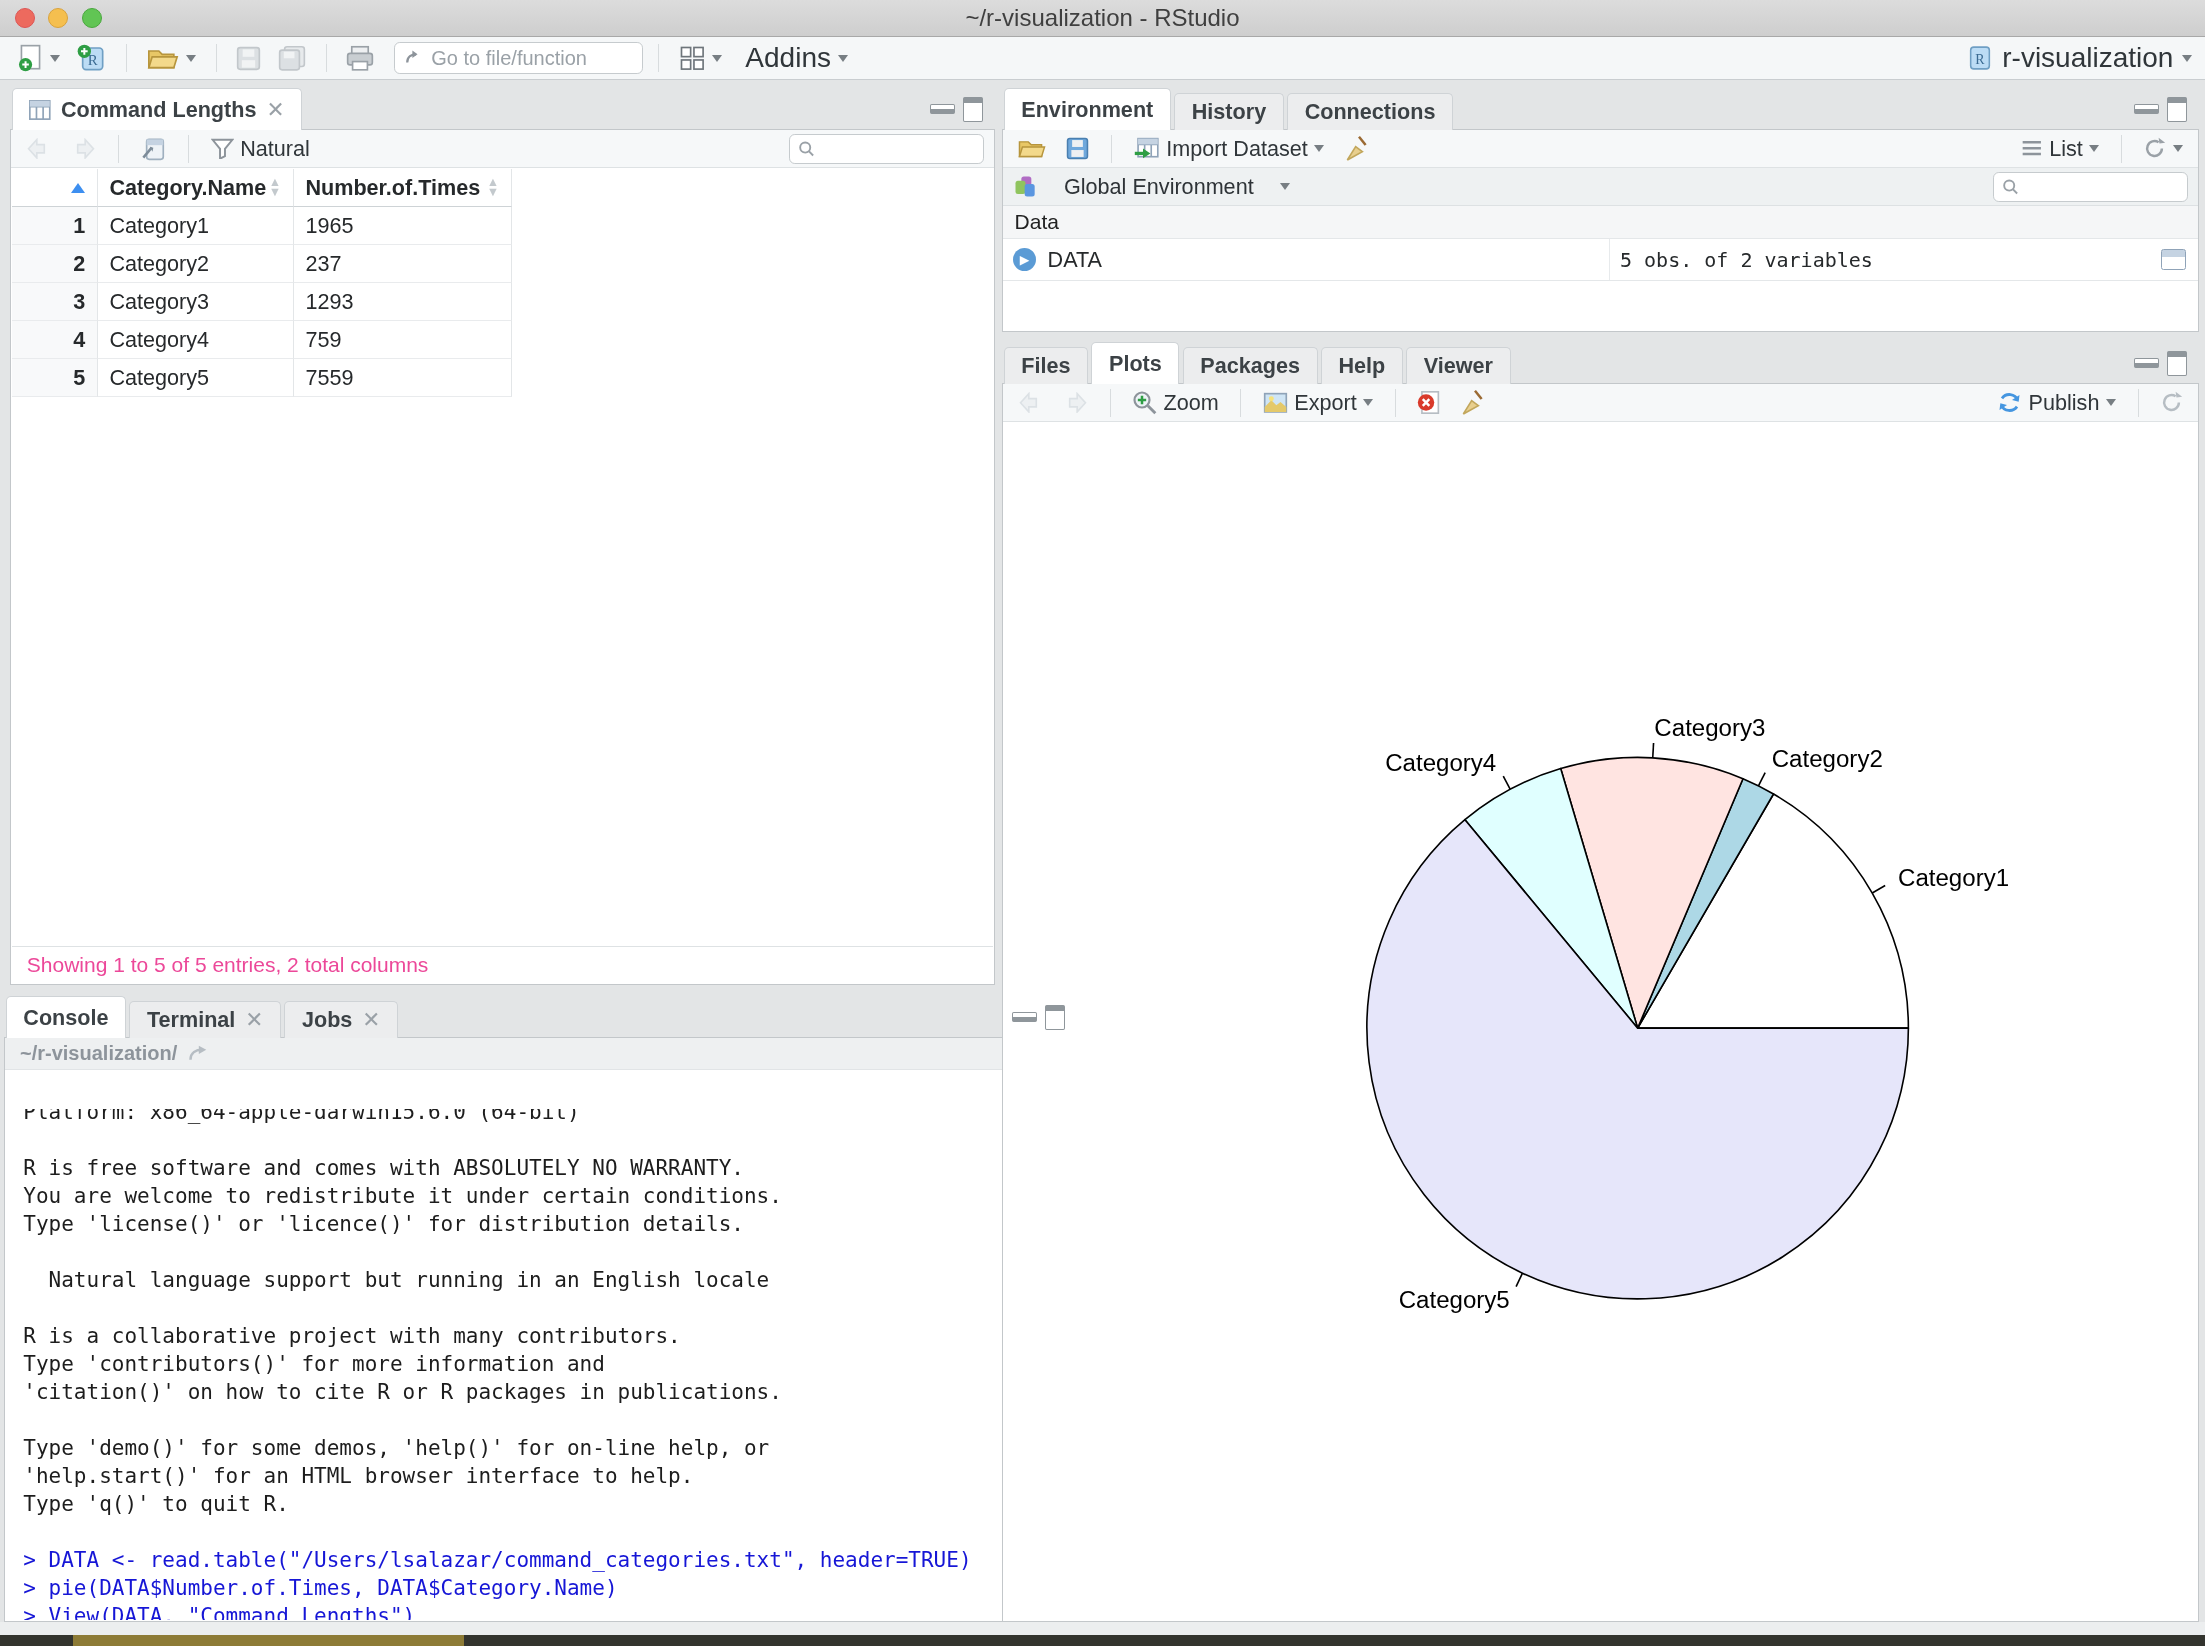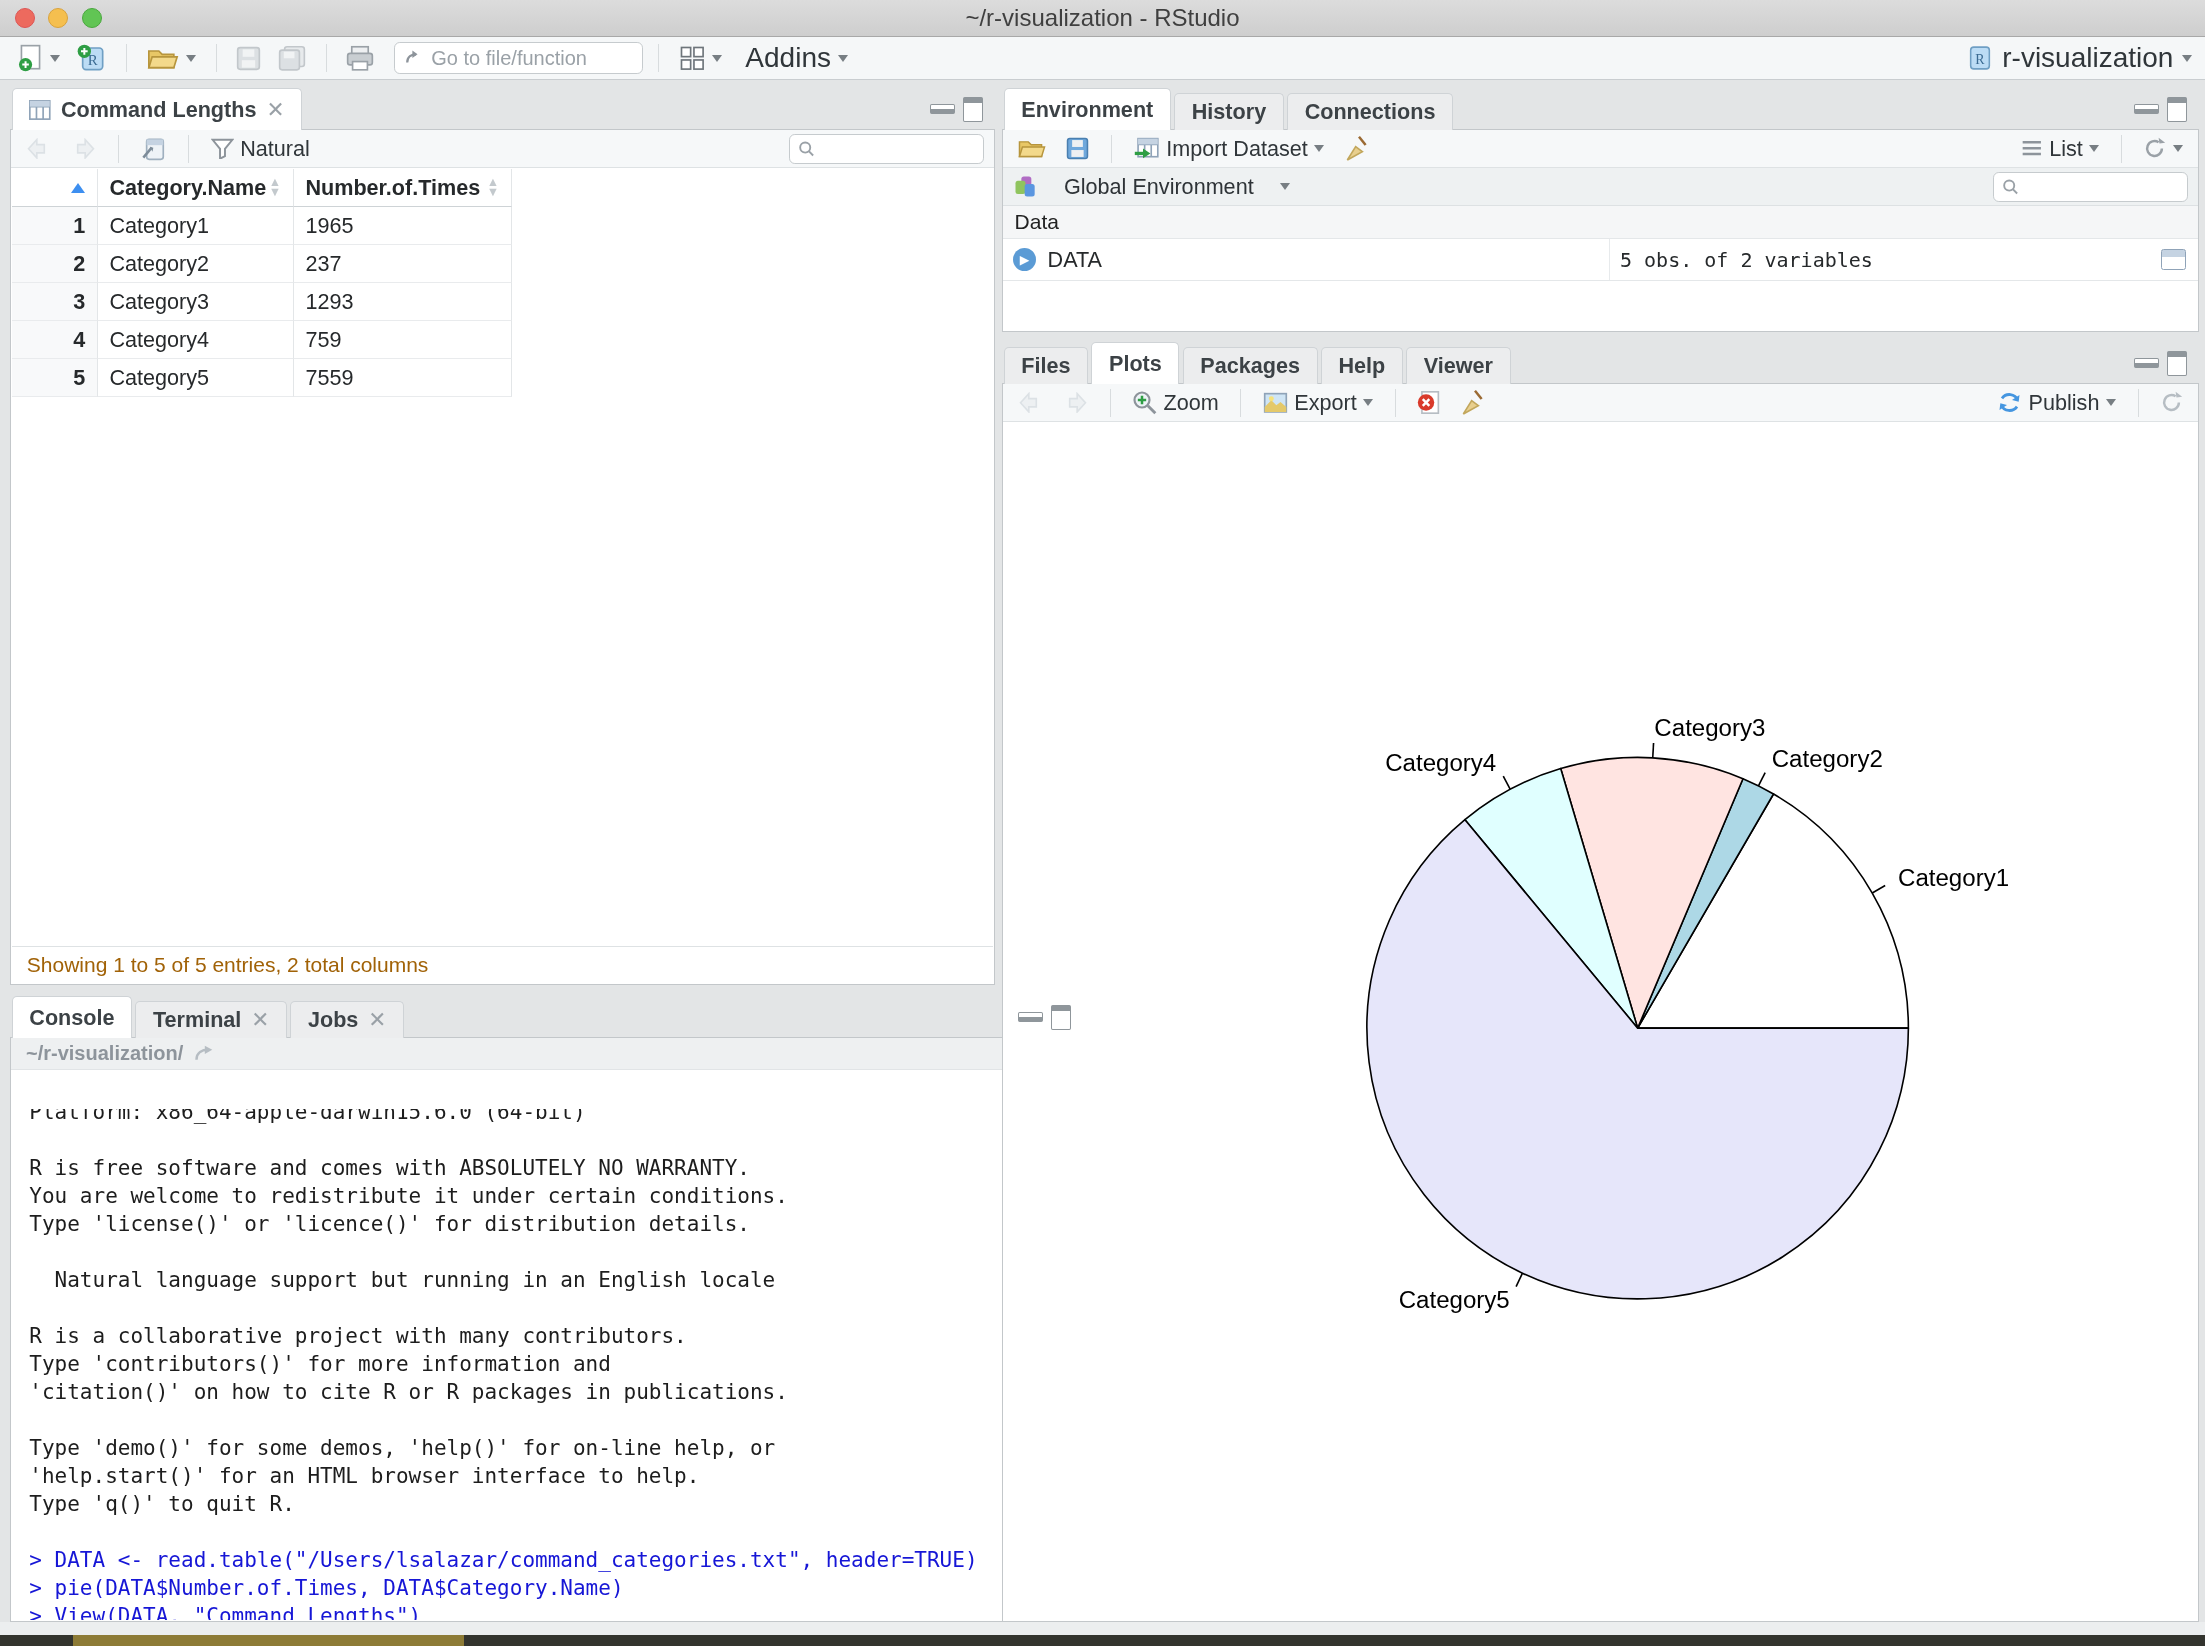--- a/index.html
+++ b/index.html
@@ -48,24 +48,24 @@
   
   #pane-viewer { left:10px; top:88px; width:985px; height:897px; }
   .viewer-table { position:absolute; left:0.8px; top:39px; right:0.8px; bottom:39px; background:#fff; overflow:hidden; }
   .trow { display:flex; height:38px; }
   .tcell { border-right:0.8px solid #e3e6e8; border-bottom:0.8px solid #e9ebed; display:flex; align-items:center; padding:0 11.6px; font-size:21.6px; color:#26292b; }
   .c0 { width:86px; justify-content:flex-end; font-weight:bold; background:#f8f9fa; }
   .c1 { width:196px; } .c2 { width:218px; }
   .thead .tcell { font-weight:bold; border-bottom:0.8px solid #ced3d6; background:#fff; position:relative; }
   .sortpair { margin-left:auto; display:flex; flex-direction:column; line-height:9.1px; font-size:12.5px; color:#c3c9cd; }
   .sort-asc { margin-left:auto; width:0; height:0; border-left:7.5px solid transparent; border-right:7.5px solid transparent; border-bottom:10px solid #3d8ff0; }
-  .status { position:absolute; left:0.8px; right:0.8px; bottom:0.8px; height:37px; border-top:0.8px solid #dee2e4; background:#fff; display:flex; align-items:center; padding:0 15px; font-size:21px; color:#a16207; }
-
-  
-  #pane-console { left:10px; top:996px; width:1073px; height:626px; }
+  .status { position:absolute; left:0.8px; right:0.8px; bottom:0.8px; height:37px; border-top:0.8px solid #dee2e4; background:#fff; display:flex; align-items:center; padding:0 15px; font-size:21px; color:#ec4899; }
+
+  
+  #pane-console { left:4px; top:996px; width:1073px; height:626px; }
   .dirbar { height:32px; background:#eef0f1; border-bottom:0.8px solid #e1e4e6; display:flex; align-items:center; gap:11px; padding:0 15px; font-size:20px; font-weight:bold; color:#8d949b; }
   .console-out { position:absolute; left:0; top:71px; right:0; bottom:0.8px; overflow:hidden; padding-left:18.3px; background:#fff; }
   .console-line { font-family:"DejaVu Sans Mono",monospace; font-size:21px; line-height:28px; white-space:pre; color:#1d1d1d; }
   .console-line.in { color:#1616d6; }
   .console-line.clipped { margin-top:-10.8px; }
 
   
   #pane-env { left:1002px; top:88px; width:1197px; height:244px; }
   .scopebar { height:38px; background:#eef1f2; border-bottom:0.8px solid #dde1e3; display:flex; align-items:center; gap:26px; padding:0 10px; }
   .scope-label { font-size:21.6px; color:#2e3337; }

